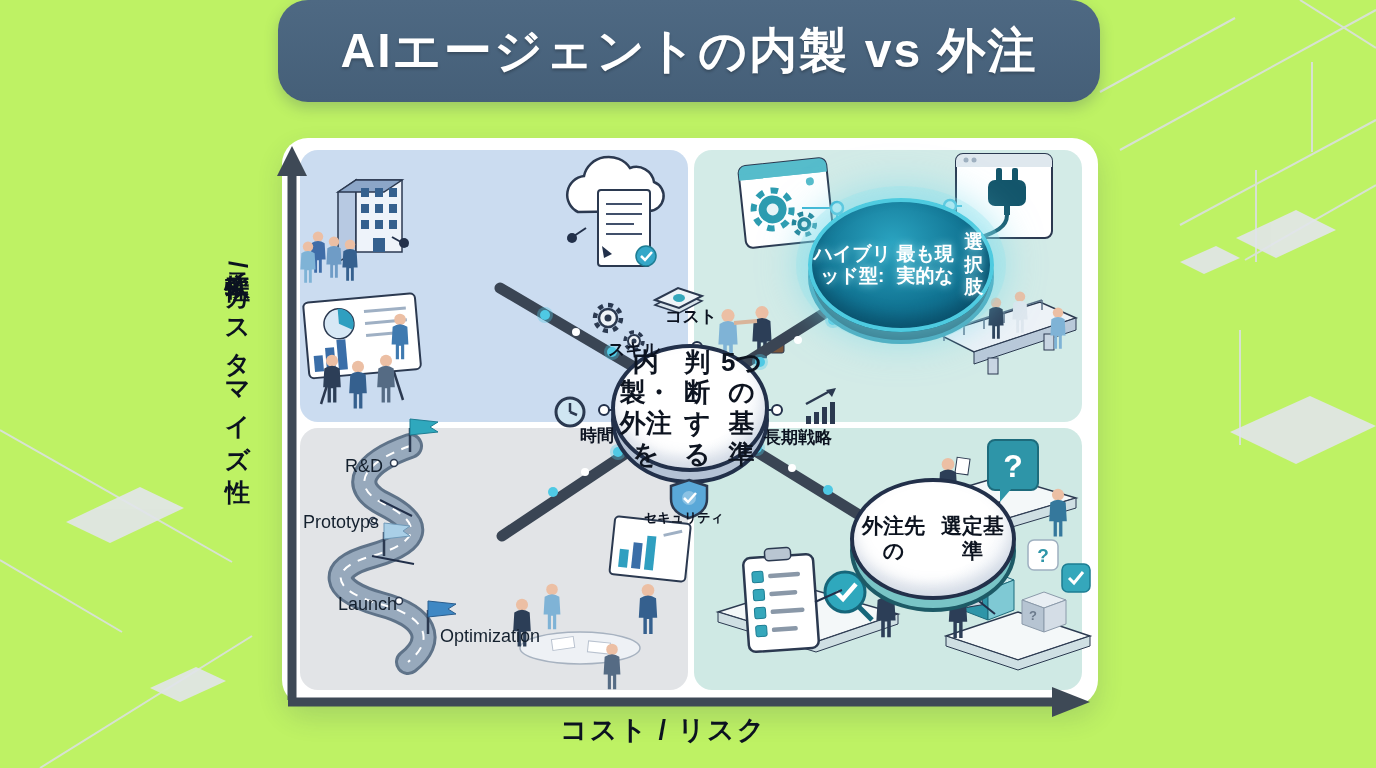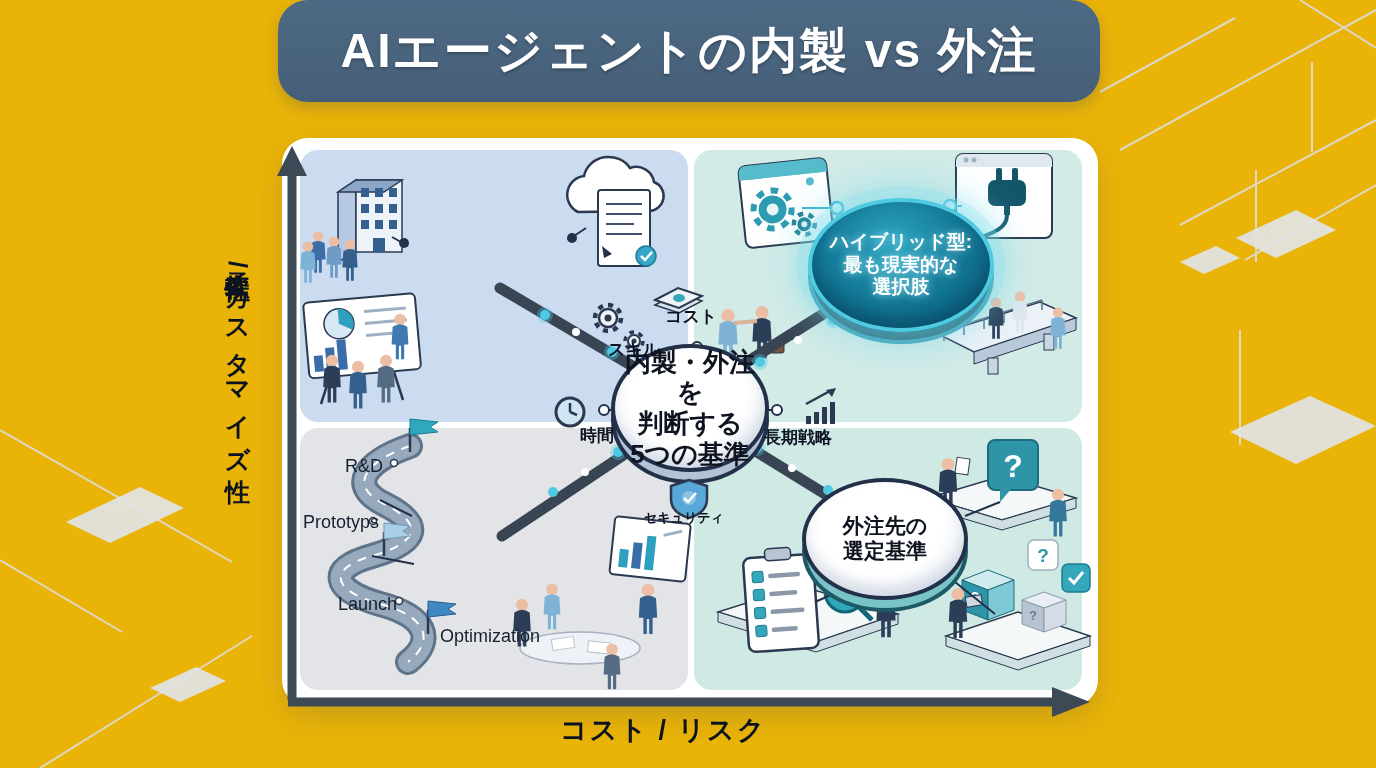--- a/index.html
+++ b/index.html
@@ -1,35 +1,35 @@
 <!DOCTYPE html>
 <html><head>
 <meta charset="utf-8">
 <style>
   html,body{margin:0;padding:0;background:#eef0f3;overflow:hidden;}
-  #stage{position:relative;width:1376px;height:768px;background:#eab308;
+  #stage{position:relative;width:1376px;height:768px;background:#bef264;
          font-family:"Liberation Sans","DejaVu Sans",sans-serif;}
   .abs{position:absolute;}
   svg{display:block;}
   
   #banner{left:278px;top:0;width:822px;height:102px;background:linear-gradient(#4e6983,#455f78);
           border-radius:30px;display:flex;align-items:center;justify-content:center;z-index:10;
           box-shadow:0 6px 14px rgba(50,70,95,.25);}
   #banner .t{color:#fff;font-size:48px;font-weight:800;letter-spacing:2px;
              text-shadow:0 2px 3px rgba(0,0,0,.25);}
   
   #frame{left:282px;top:138px;width:816px;height:568px;background:#fff;border-radius:26px;
          box-shadow:0 12px 26px rgba(45,65,95,.16);z-index:1;}
   .quad{border-radius:18px;z-index:2;}
   
   .oval-wrap{position:absolute;z-index:6;}
   .oval-base{position:absolute;left:0;top:12px;width:100%;height:100%;border-radius:50%;
              background:#b4c2d5;border:4px solid #22304a;box-sizing:border-box;}
   .oval-face{position:absolute;left:0;top:0;width:100%;height:100%;border-radius:50%;
-             border:4px solid #22304a;box-sizing:border-box;display:flex;flex-direction:column;
+             border:4px solid #22304a;box-sizing:border-box;display:flex;
              align-items:center;justify-content:center;text-align:center;
              background:radial-gradient(ellipse at 42% 30%,#ffffff 55%,#dfe7f1 100%);
              box-shadow:inset 0 -10px 14px rgba(120,140,170,.25);}
   .oval-face span{display:block;font-weight:800;color:#0d1420;line-height:1.18;}
   .hybrid .oval-base{background:#083c50;border-color:#2a8ba3;}
   .hybrid .oval-face{background:radial-gradient(ellipse at 45% 32%,#2aa3c0 0%,#117493 55%,#0b5574 100%);
              border-color:#4ecbe0;
              box-shadow:0 0 0 12px rgba(140,226,238,.28),0 0 38px 10px rgba(110,215,235,.55),
                         inset 0 -10px 16px rgba(0,40,60,.35);}
   .hybrid .oval-face span{color:#fff;text-shadow:0 0 8px rgba(170,240,250,.9);}
@@ -346,21 +346,21 @@
   </svg>
 
   <div class="oval-wrap hybrid" style="left:808px;top:198px;width:186px;height:134px">
     <div class="oval-base"></div>
     <div class="oval-face" style="font-size:19px">
       <span>ハイブリッド型:</span>
       <span>最も現実的な</span>
       <span>選択肢</span>
     </div>
   </div>
-  <div class="oval-wrap" style="left:802px;top:478px;width:166px;height:122px">
+  <div class="oval-wrap" style="left:850px;top:478px;width:166px;height:122px">
     <div class="oval-base" style="background:#79c4c6;border-color:#1d5a66"></div>
     <div class="oval-face" style="font-size:21px">
       <span>外注先の</span>
       <span>選定基準</span>
     </div>
   </div>
 
   <div id="hub" class="oval-wrap" style="left:611px;top:344px;width:158px;height:128px">
     <div class="oval-base"></div>
     <div class="oval-face" style="font-size:26px">

